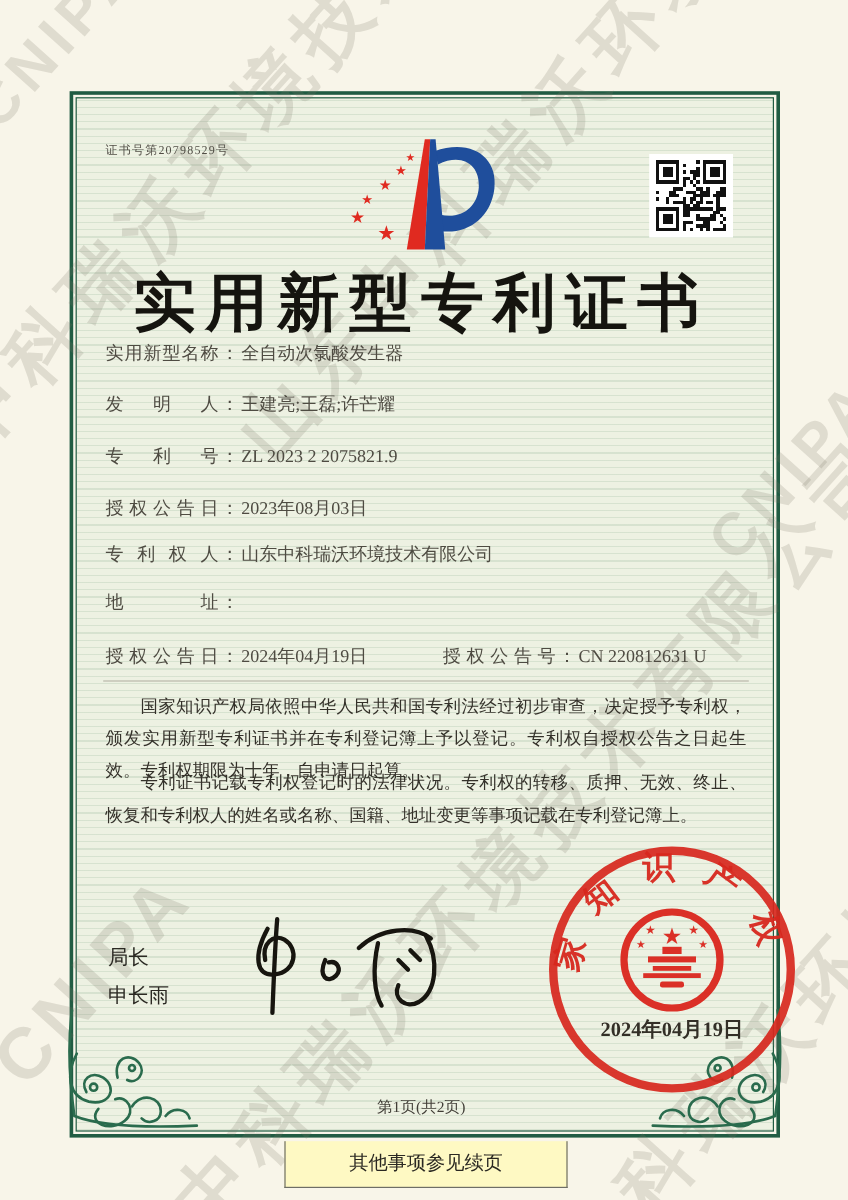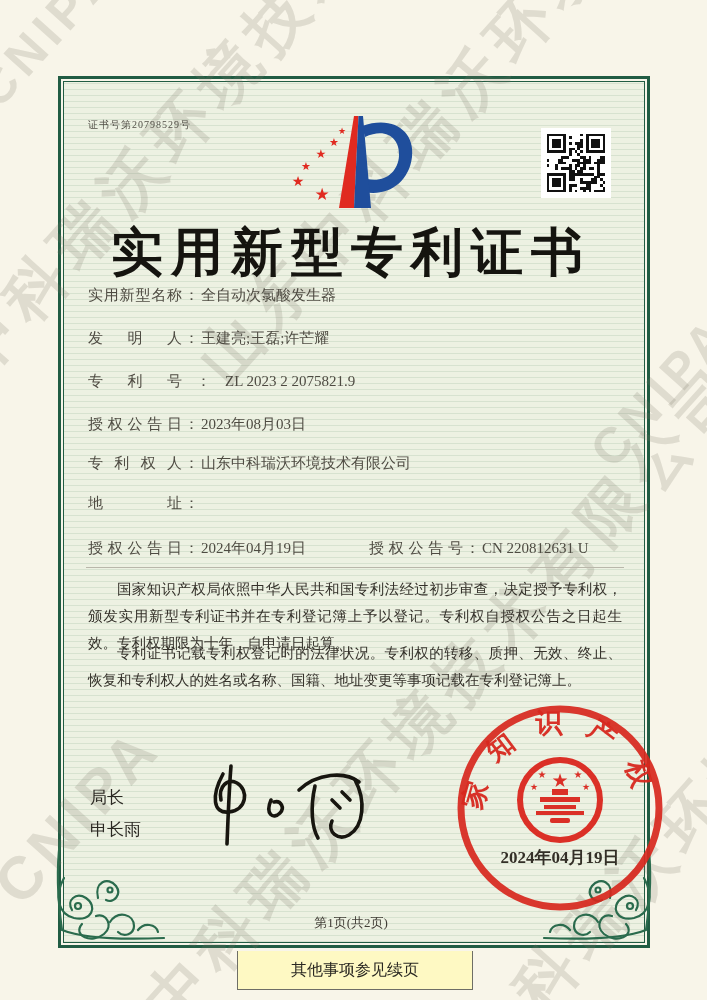--- a/index.html
+++ b/index.html
@@ -31,21 +31,21 @@
   .content{position:absolute;inset:0;z-index:4;}
   .cert-no{position:absolute;left:88px;top:118px;font-size:10px;color:#514e46;letter-spacing:1px;}
   .logo{position:absolute;left:288px;top:110px;}
   .qr{position:absolute;left:541px;top:128px;}
   .title{position:absolute;left:58px;top:218px;width:586px;text-align:center;
     font-size:52px;font-weight:bold;color:#15140f;letter-spacing:8px;}
   .row{position:absolute;left:88px;display:flex;font-size:15px;color:#4e4b42;line-height:22px;}
   .row .label{display:inline-block;width:94px;text-align:justify;text-align-last:justify;}
   .row .colon{margin:0 2px 0 2px;}
   .row .value{white-space:pre-wrap;}
-  .r1{top:284px;} .r2{top:327px;} .r3{top:370px;gap:12px;} .r4{top:413px;}
+  .r1{top:284px;} .r2{top:327px;} .r3{top:370px;} .r4{top:413px;}
   .r5{top:452px;} .r6{top:492px;} .r7{top:537px;}
   .r6 .value{width:424px;}
   .r7 .value.first{width:168px;}
   .divider{position:absolute;left:86px;top:567px;width:538px;height:0;
     border-top:1px solid #b9b7aa;}
   .para{position:absolute;left:88px;width:534px;font-size:14.5px;line-height:27px;
     color:#34312a;text-indent:2em;text-align:justify;}
   .p1{top:576px;} .p2{top:640px;}
   .sig-title{position:absolute;left:90px;top:786px;font-size:17px;color:#2b2923;
     font-family:"Liberation Sans","DejaVu Sans",sans-serif;}

